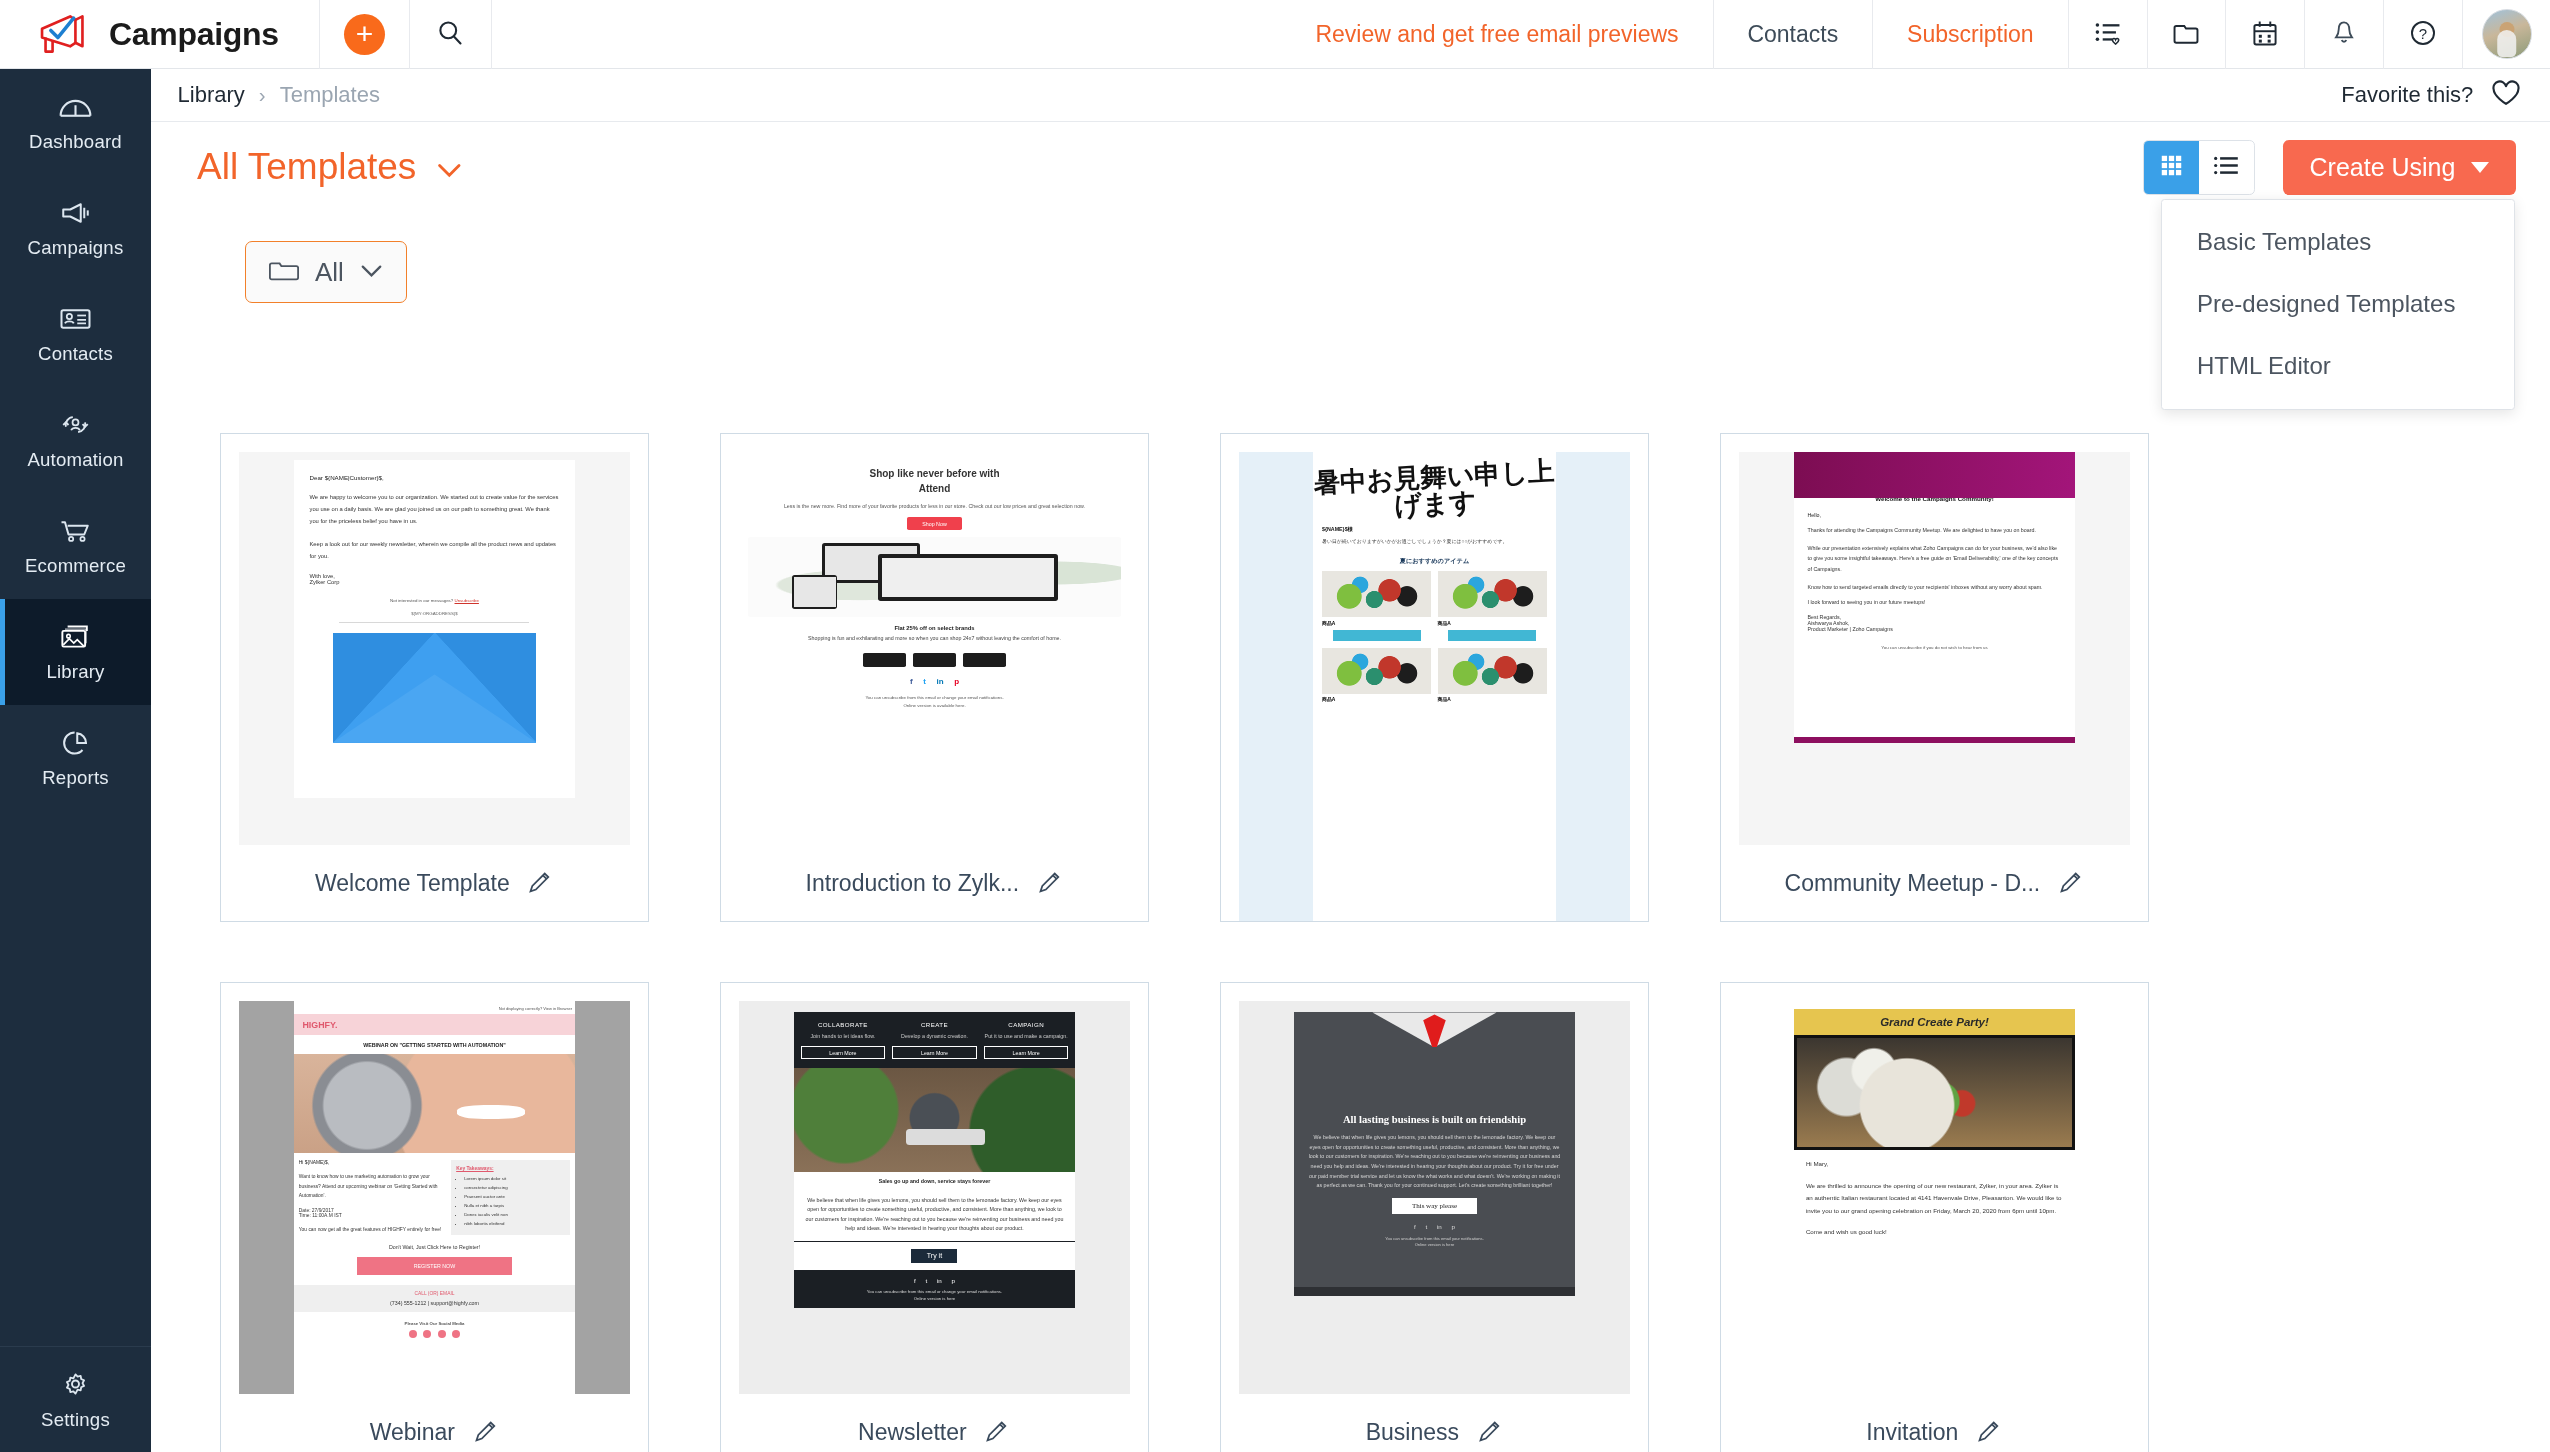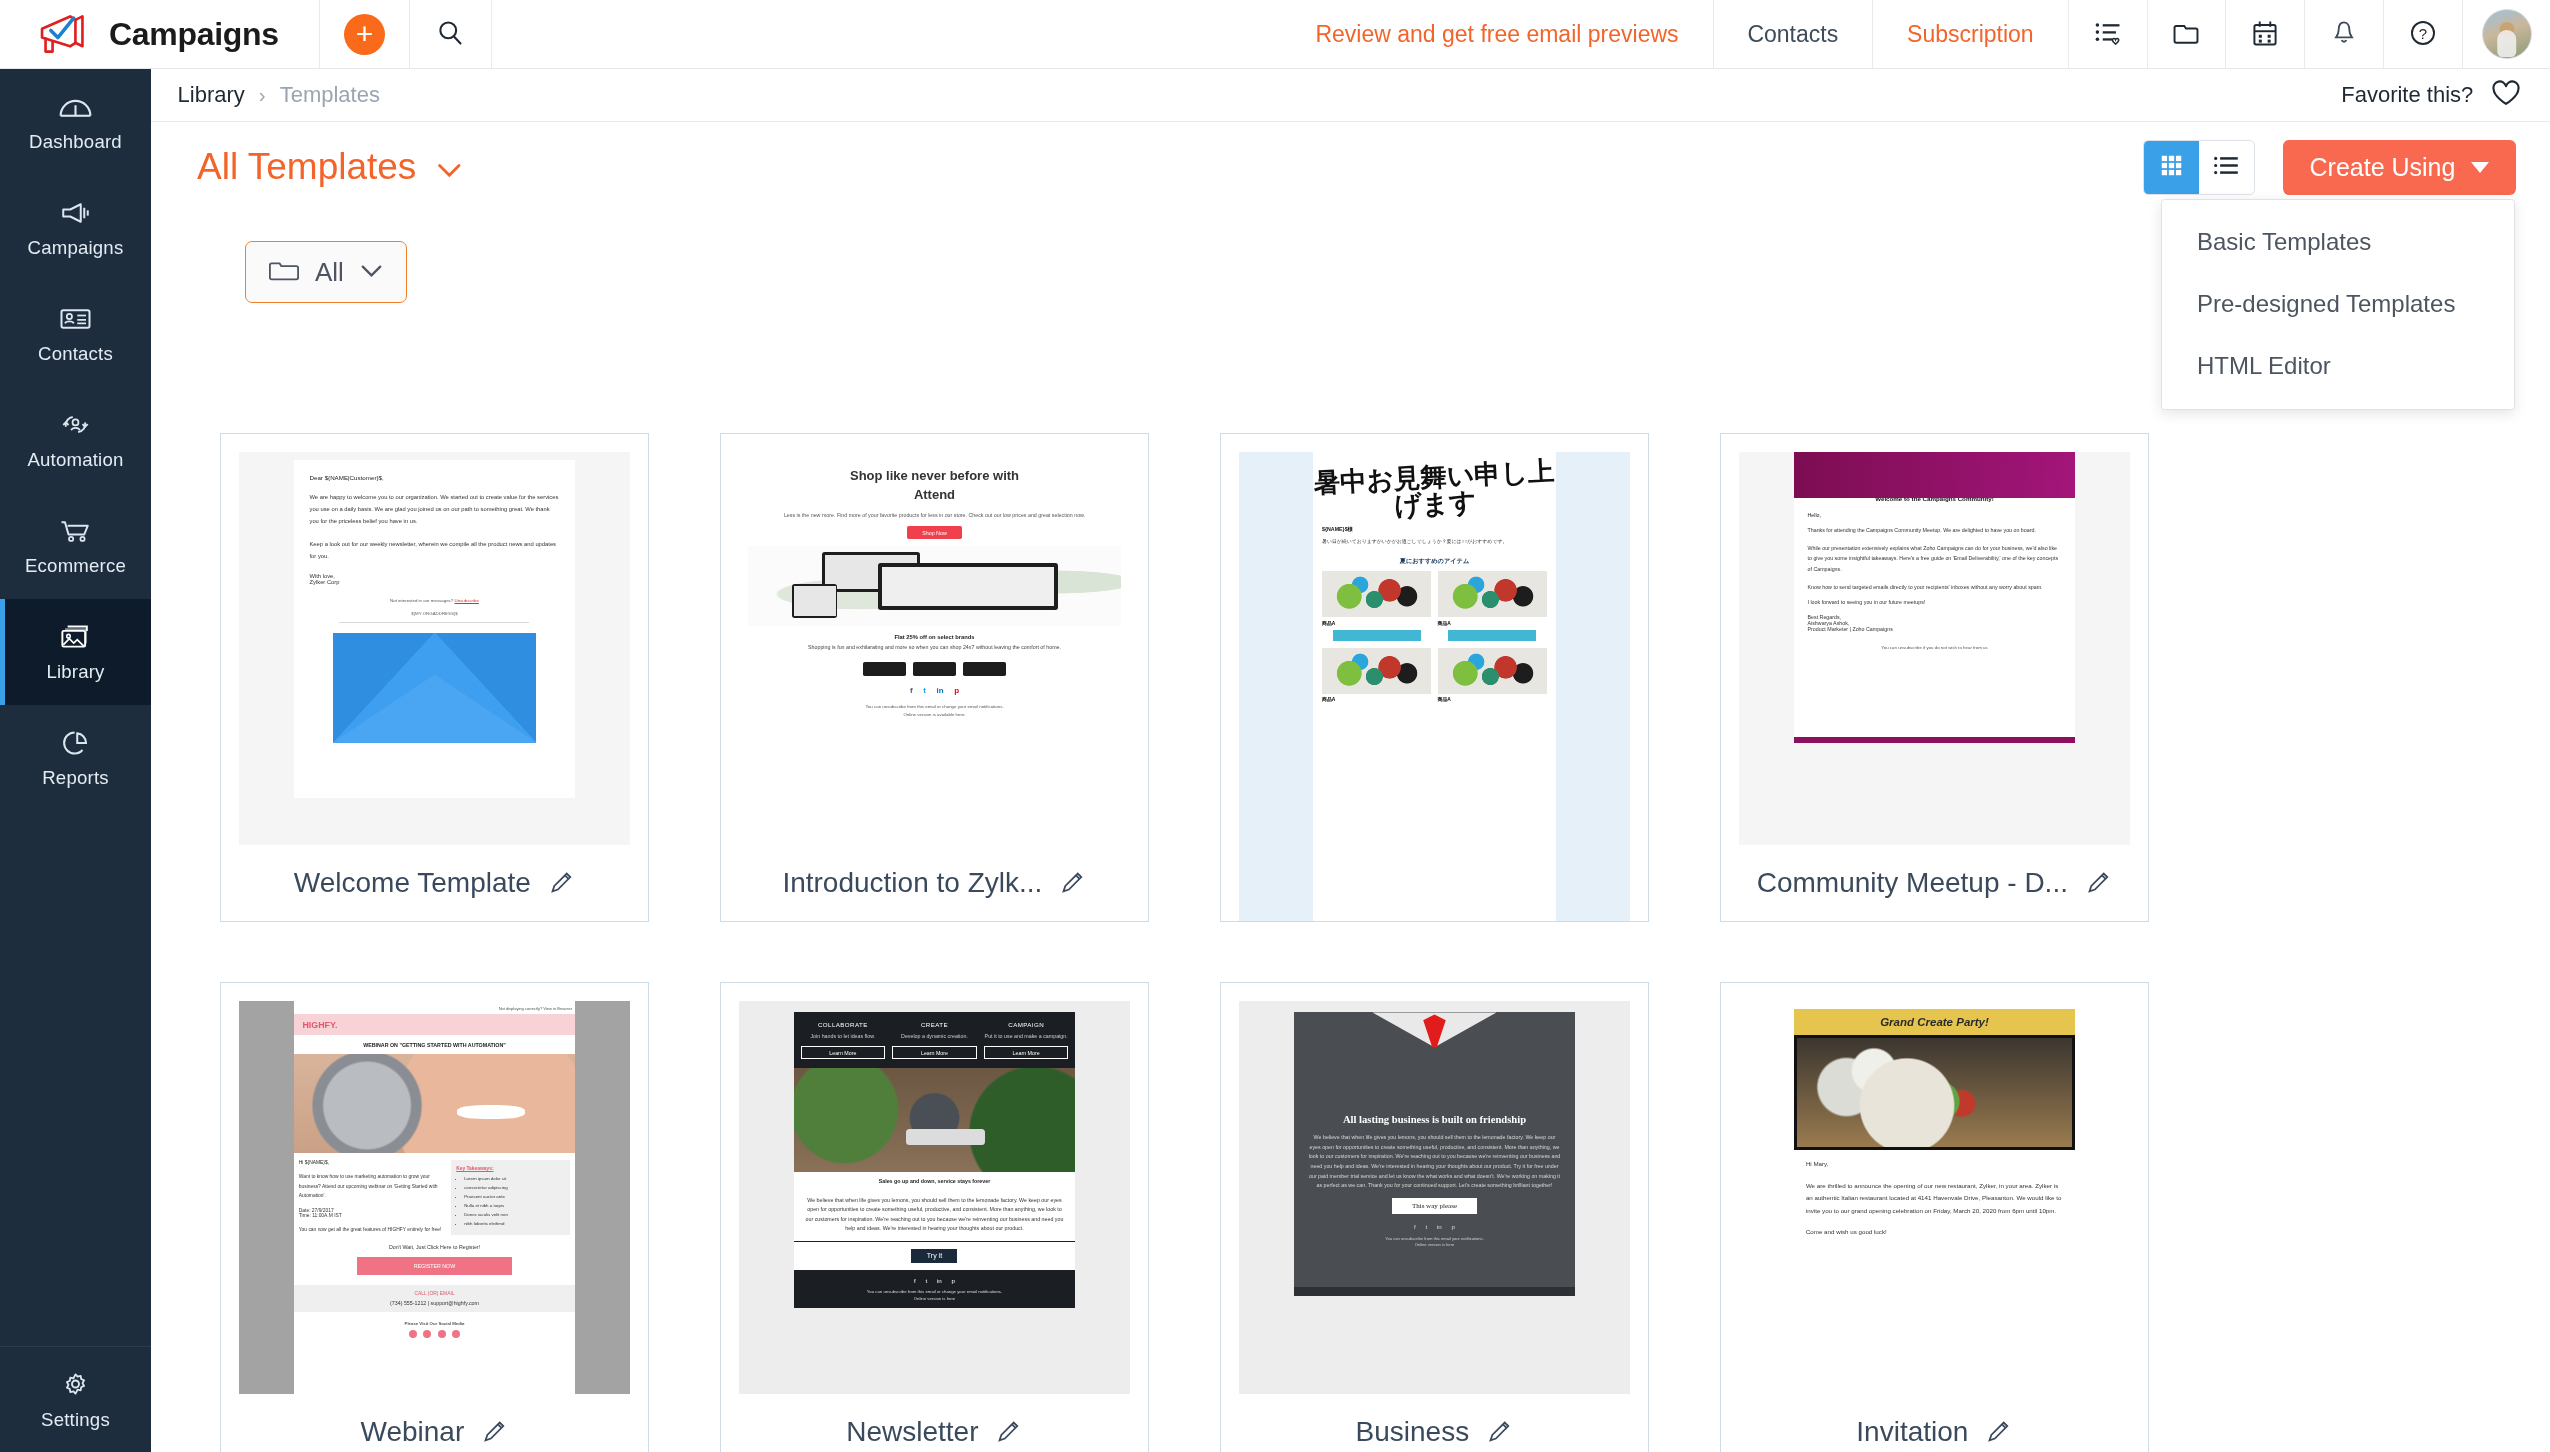--- a/index.html
+++ b/index.html
@@ -157,42 +157,42 @@
     border: 0.9px solid #cfdbe5; display:flex; flex-direction: column;
   }
   .thumb {
     flex: 1; margin: 17.7px 17.7px 0 17.7px; overflow: hidden; position: relative;
     background: #f5f5f5;
   }
   .thumb-inner { position:absolute; inset:0; }
   .card-foot {
     height: 76px; display:flex; align-items:center; justify-content:center; gap: 17.7px;
   }
-  .card-title { font-size: 28px; color: #3a4a5c; white-space: nowrap; }
+  .card-title { font-size: 23px; color: #3a4a5c; white-space: nowrap; }
   .pencil { width: 26.6px; height: 26.6px; }
 
   
   .mail-doc { position:absolute; left:14%; top:2%; width:72%; height:86%; background:#fff; }
   .env {
     position:absolute; left:24%; top:46%; width:52%; height:28%;
     background: linear-gradient(#3e9ff0,#3e9ff0);
   }
   .env::before {
     content:""; position:absolute; inset:0;
     background:
       linear-gradient(to bottom right, #2f8ee0 49.6%, transparent 50%) left/50% 100% no-repeat,
       linear-gradient(to bottom left, #2f8ee0 49.6%, transparent 50%) right/50% 100% no-repeat;
   }
   .env::after {
     content:""; position:absolute; left:0; bottom:0; width:100%; height:62%;
     background: linear-gradient(to top, #4aa6f2 0 100%);
     clip-path: polygon(0 100%, 50% 0, 100% 100%);
   }
 
-  .zy-head { text-align:center; font-size:13px; color:#333; font-weight:600; line-height:1.5; }
+  .zy-head { text-align:center; font-size:10px; color:#333; font-weight:600; line-height:1.5; }
   .zy-sub  { text-align:center; font-size:5.3px; color:#555; line-height:1.6; margin-top:6.2px; }
   .zy-btn  { width:55px;height:12.4px;background:#f0404c;border-radius:1.8px;margin:7px auto 0;
              color:#fff;font-size:5.3px;display:flex;align-items:center;justify-content:center;}
   .devices { height:80px; margin:7px 8.9px 0; background:
      radial-gradient(ellipse at 30% 60%, #dfe7dc 0 22%, transparent 23%),
      radial-gradient(ellipse at 82% 45%, #d9e4d6 0 18%, transparent 19%),
      #fbfbfb; position:relative; border-radius:2.7px; }
   .dev-lap { position:absolute; left:35%; top:22%; width:48%; height:58%;
              background:#1e1e1e; border-radius:2.7px; }
   .dev-lap i { position:absolute; inset:3.5px; background:#efefef; display:block; }

